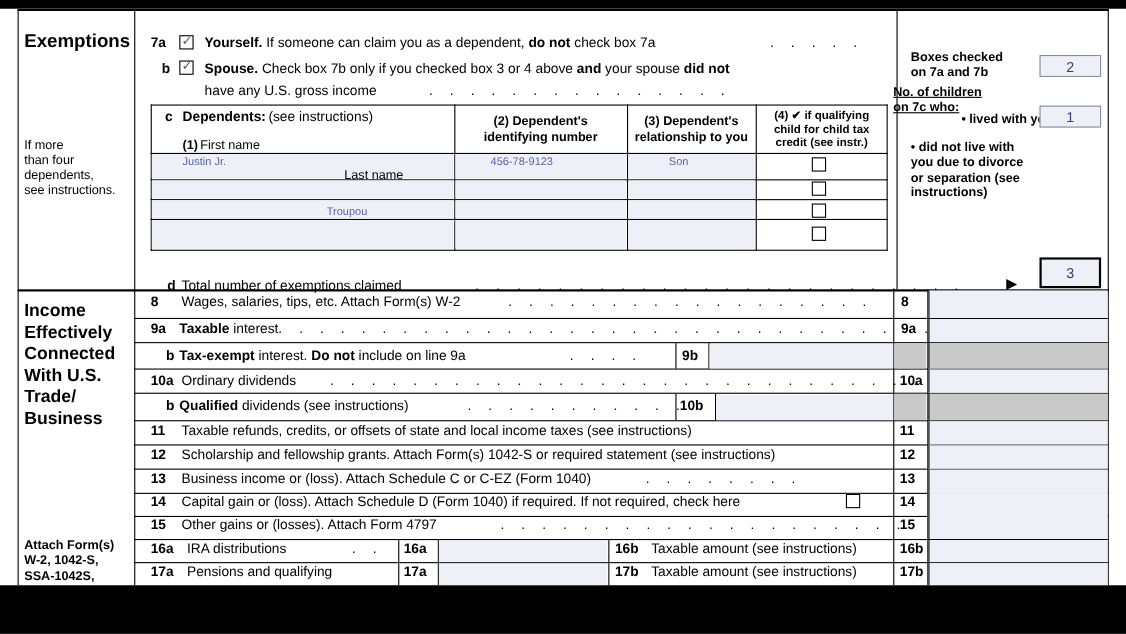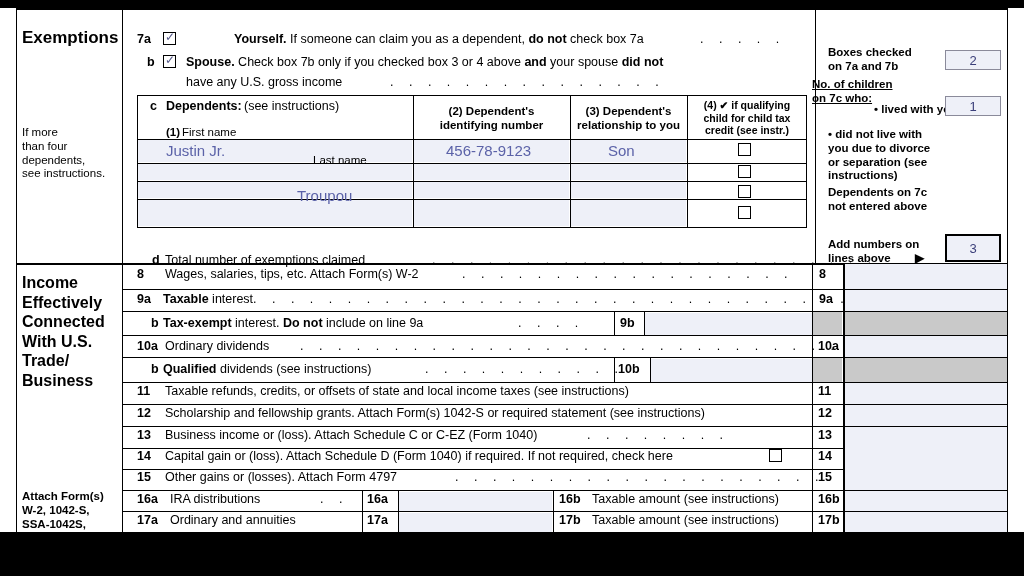--- a/index.html
+++ b/index.html
@@ -117,21 +117,21 @@
   }
   .amt.grey { background: #c9c9c9; }
   .fillcell {
     position: absolute;
     background: #eef0f8;
     box-sizing: border-box;
   }
   .entry {
     position: absolute;
     color: #5b62a8;
-    font-size: 15px;
+    font-size: 10px;
     white-space: nowrap;
   }
   .rightbox {
     position: absolute;
     background: #eef0f8;
     box-sizing: border-box;
     border: 1px solid #8a8a9a;
     color: #3b3f7a;
     font-size: 13px;
     display: flex;
@@ -165,21 +165,21 @@
     <div class="big" style="left:22px; top:20px;">Exemptions</div>
     <div class="sm" style="left:22px; top:118px; width:104px; white-space:normal;">
       <span>If more</span><br>
       <span>than four</span><br>
       <span>dependents,</span><br>
       <span>see instructions.</span>
     </div>
 
     <div class="lbl b" style="left:137px; top:24px;">7a</div>
     <div class="cb checked" style="left:163px; top:24px;"></div>
-    <div class="lbl" style="left:186px; top:24px;margin-left:48px;">
+    <div class="lbl" style="left:186px; top:24px;">
       <b>Yourself.</b><span> If someone can claim you as a dependent, </span><b>do not</b><span> check box 7a</span>
     </div>
     <div class="dots" style="left:700px; top:24px;">. . . . .</div>
 
     <div class="lbl b" style="left:147px; top:47px;">b</div>
     <div class="cb checked" style="left:163px; top:47px;"></div>
     <div class="lbl" style="left:186px; top:47px;">
       <b>Spouse.</b><span> Check box 7b only if you checked box 3 or 4 above </span><b>and</b><span> your spouse </span><b>did not</b>
     </div>
     <div class="lbl" style="left:186px; top:67px;">have any U.S. gross income</div>
@@ -255,29 +255,21 @@
     </div>
     <div class="sm b" style="left:828px; top:95px;margin-left:46px;">• lived with you</div>
     <div class="rightbox" style="left:945px; top:88px; width:56px; height:20px;">1</div>
 
     <div class="sm b" style="left:828px; top:120px;">
       <span>• did not live with</span><br>
       <span>you due to divorce</span><br>
       <span>or separation (see</span><br>
       <span>instructions)</span>
     </div>
-    <div class="sm b" style="left:828px; top:178px;">
-      <span>Dependents on 7c</span><br>
-      <span>not entered above</span>
-    </div>
-
-    <div class="sm b" style="left:828px; top:230px;">
-      <span>Add numbers on</span><br>
-      <span>lines above</span>
-    </div>
+
     <div class="sm b arrow" style="left:915px; top:243px;">▶</div>
     <div class="rightbox strong" style="left:945px; top:226px; width:56px; height:28px;">3</div>
 
     <div class="big" style="left:22px; top:265px; font-size:16px;">
       <span>Income</span><br>
       <span>Effectively</span><br>
       <span>Connected</span><br>
       <span>With U.S.</span><br>
       <span>Trade/</span><br>
       <span>Business</span>
@@ -381,21 +373,21 @@
     <div class="vline" style="left:398px; top:483px; height:20px;"></div>
     <div class="lbl b" style="left:367px; top:484px;">16a</div>
     <div class="fillcell" style="left:399px; top:484px; width:153px; height:19px;"></div>
     <div class="vline" style="left:553px; top:483px; height:20px;"></div>
     <div class="lbl b" style="left:559px; top:484px;">16b</div>
     <div class="lbl" style="left:592px; top:484px;">Taxable amount (see instructions)</div>
     <div class="lbl b" style="left:818px; top:484px;">16b</div>
     <div class="amt" style="left:844px; top:483px; width:163px; height:20px;"></div>
 
     <div class="lbl b" style="left:137px; top:505px;">17a</div>
-    <div class="lbl" style="left:170px; top:505px;">Ordinary and annuities</div>
+    <div class="lbl" style="left:170px; top:505px;">Pensions and qualifying</div>
     <div class="vline" style="left:362px; top:504px; height:20px;"></div>
     <div class="vline" style="left:398px; top:504px; height:20px;"></div>
     <div class="lbl b" style="left:367px; top:505px;">17a</div>
     <div class="fillcell" style="left:399px; top:505px; width:153px; height:19px;"></div>
     <div class="vline" style="left:553px; top:504px; height:20px;"></div>
     <div class="lbl b" style="left:559px; top:505px;">17b</div>
     <div class="lbl" style="left:592px; top:505px;">Taxable amount (see instructions)</div>
     <div class="lbl b" style="left:818px; top:505px;">17b</div>
     <div class="amt" style="left:844px; top:504px; width:163px; height:20px;"></div>
 

